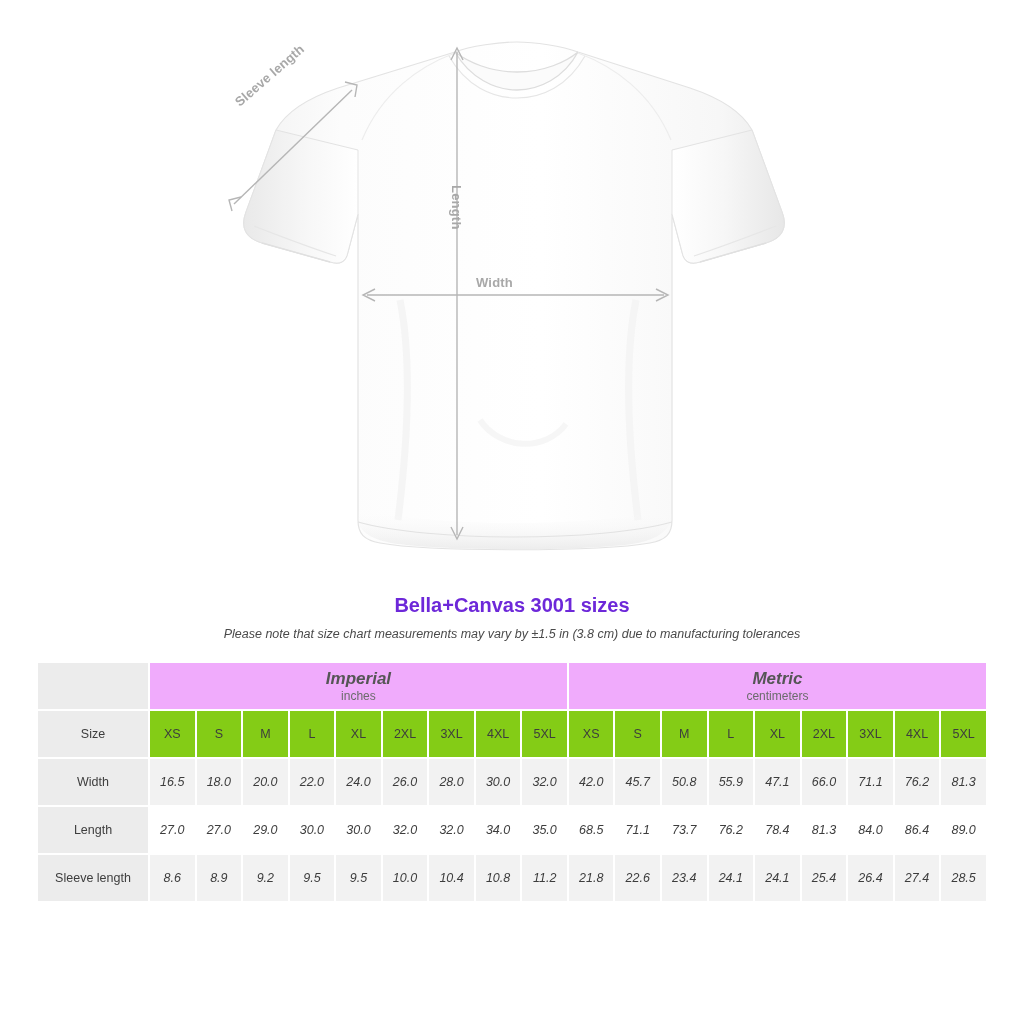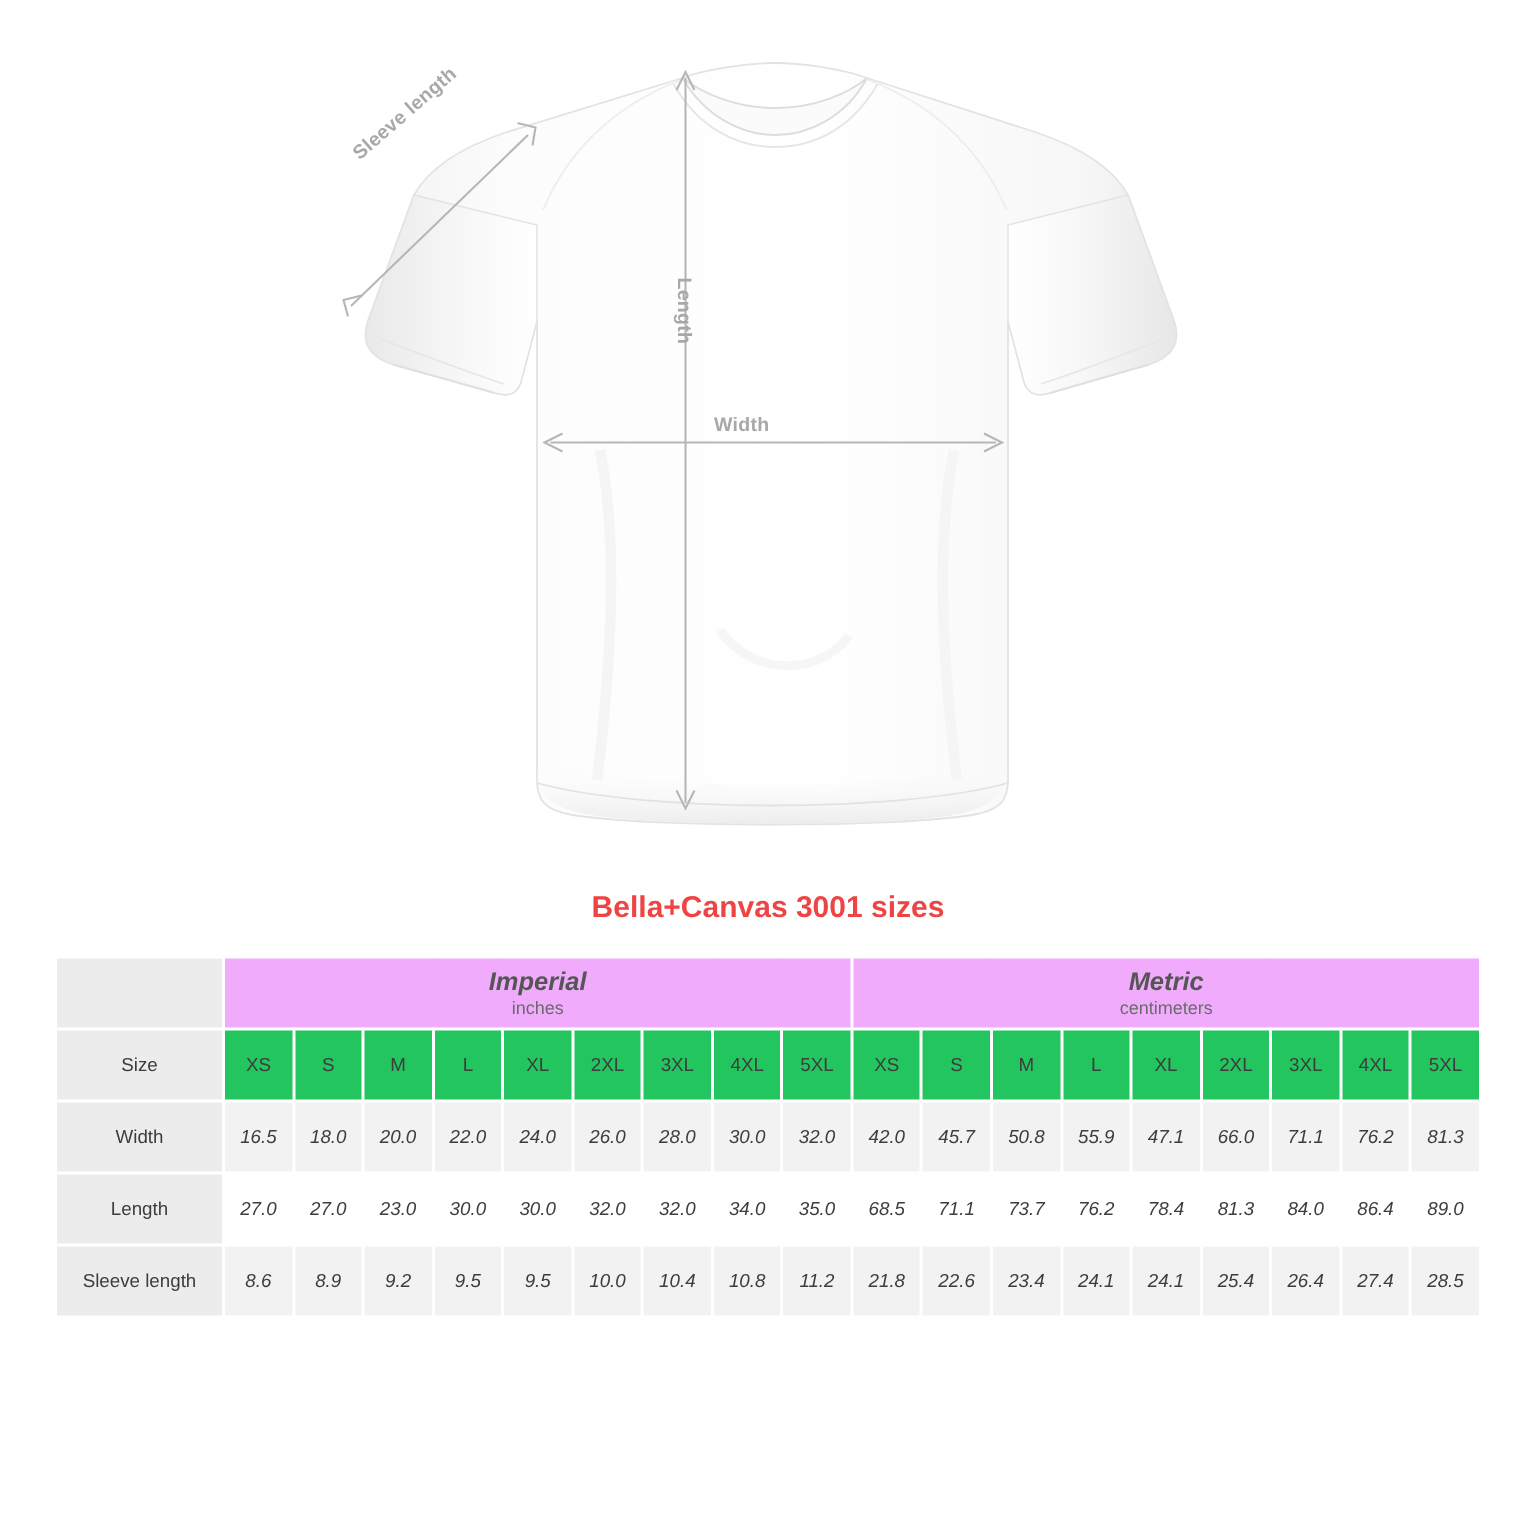--- a/index.html
+++ b/index.html
@@ -40,21 +40,21 @@
     transform: rotate(-41deg);
     transform-origin: left top;
     white-space: nowrap;
   }
 
   
   .titles { text-align: center; margin-top: 14px; }
   .chart-title {
     font-size: 20px;
     font-weight: bold;
-    color: #ef4444;
+    color: #6d28d9;
     margin: 0 0 10px 0;
   }
   .chart-note {
     font-size: 12.5px;
     font-style: italic;
     color: #4a4a4a;
     margin: 0;
   }
 
   
@@ -93,21 +93,21 @@
   }
   .corner-cell { background: #ececec; }
 
   .row-head {
     background: #ececec;
     font-weight: bold;
     font-size: 13px;
     color: #3d3d3d;
   }
   .size-head {
-    background: #22c55e;
+    background: #84cc16;
     font-weight: bold;
     font-size: 12.5px;
     color: #3d3d3d;
   }
   .size-head.first-col {
     background: #ececec;
   }
   tr.band-shaded td.data { background: #f2f2f2; }
   tr.band-plain td.data { background: #ffffff; }
   td.data { background: #ffffff; font-style: italic; }
@@ -209,20 +209,21 @@
       </g>
     </svg>
 
     <div class="dim-label label-length">Length</div>
     <div class="dim-label label-width">Width</div>
     <div class="dim-label label-sleeve">Sleeve length</div>
   </div>
 
   <div class="titles">
     <h1 class="chart-title">Bella+Canvas 3001 sizes</h1>
+    <p class="chart-note">Please note that size chart measurements may vary by ±1.5 in (3.8 cm) due to manufacturing tolerances</p>
   </div>
 
   <div class="table-wrap">
     <table class="size-table">
       <colgroup>
         <col class="col-label">
       </colgroup>
       <tbody>
         <tr>
           <td class="corner-cell"></td>
@@ -277,21 +278,21 @@
           <td class="data">66.0</td>
           <td class="data">71.1</td>
           <td class="data">76.2</td>
           <td class="data">81.3</td>
         </tr>
 
         <tr class="band-plain">
           <td class="row-head">Length</td>
           <td class="data">27.0</td>
           <td class="data">27.0</td>
-          <td class="data">23.0</td>
+          <td class="data">29.0</td>
           <td class="data">30.0</td>
           <td class="data">30.0</td>
           <td class="data">32.0</td>
           <td class="data">32.0</td>
           <td class="data">34.0</td>
           <td class="data">35.0</td>
           <td class="data">68.5</td>
           <td class="data">71.1</td>
           <td class="data">73.7</td>
           <td class="data">76.2</td>

